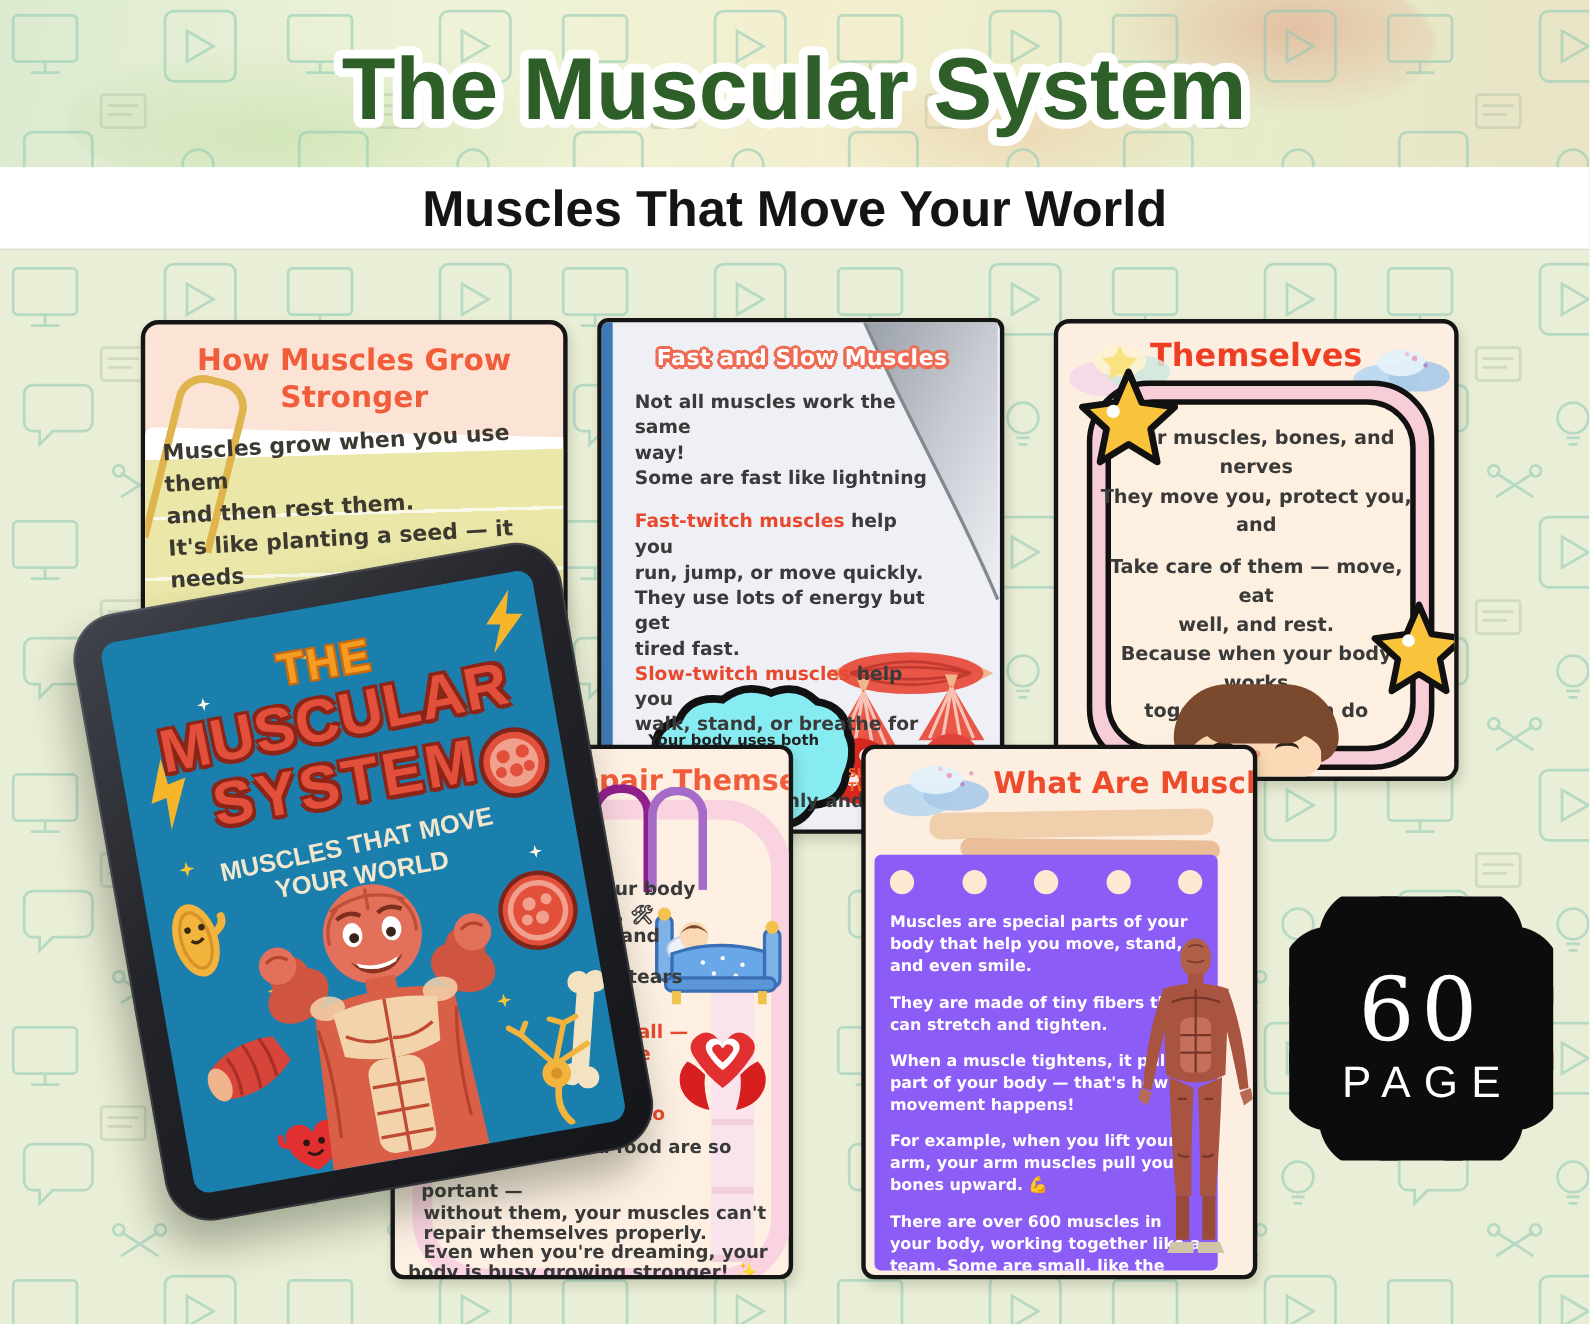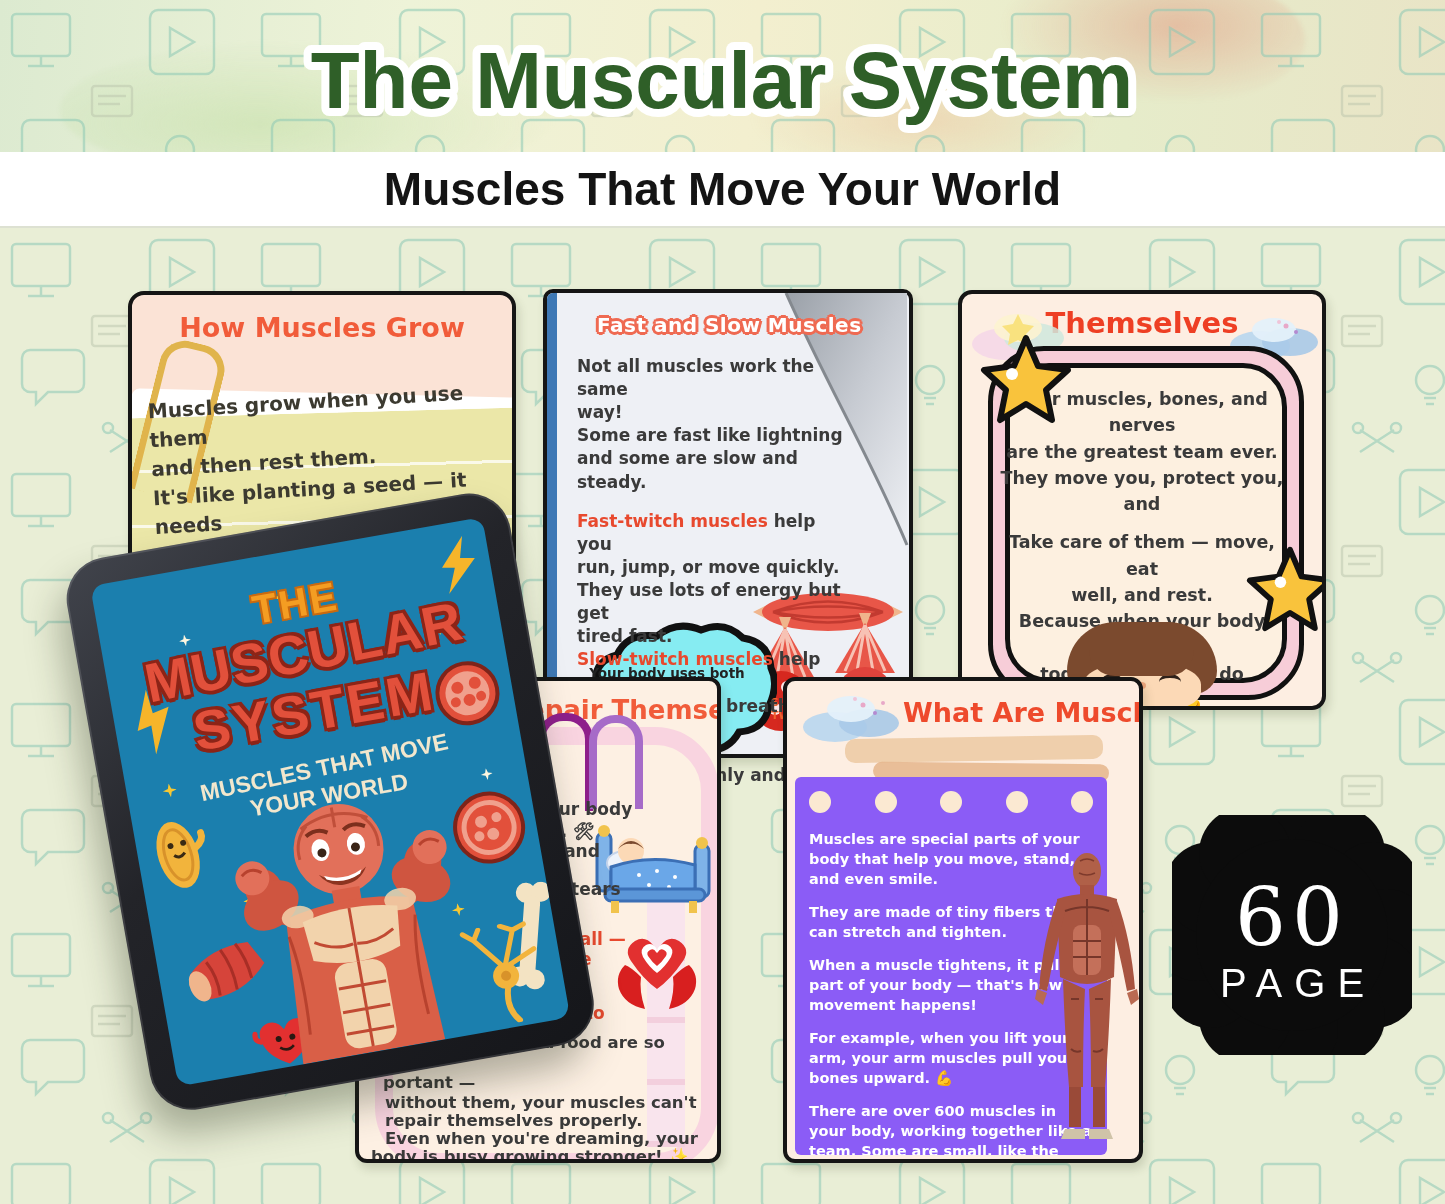--- a/index.html
+++ b/index.html
@@ -226,37 +226,37 @@
     <div class="bubble-text">Your body uses both</div>
     <div class="fs-label">
       <div>SL</div>
       <div>TW</div>
     </div>
 
     <div class="fast-body">
       <div>Not all muscles work the same</div>
       <div>way!</div>
       <div>Some are fast like lightning</div>
-      <div>and some are slow and steady.</div>
       <div class="fs-gap"></div>
       <div><span class="red-strong">Fast-twitch muscles</span><span> help you</span></div>
       <div>run, jump, or move quickly.</div>
       <div>They use lots of energy but get</div>
       <div>tired fast.</div>
       <div><span class="red-strong">Slow-twitch muscles</span><span> help you</span></div>
       <div>walk, stand, or breathe for a</div>
       <div>long time.</div>
       <div>They work calmly and don't tire</div>
       <div>easily.</div>
     </div>
   </div>
 
   <div class="card card-grow">
     <div class="card-title grow-title">
       <div>How Muscles Grow</div>
+      <div>Stronger</div>
     </div>
     <div class="grow-backing"></div>
     <div class="grow-note"></div>
     <div class="clip clip-yellow"></div>
     <div class="grow-text">
       <div>Muscles grow when you use them</div>
       <div>and then rest them.</div>
       <div>It's like planting a seed — it needs</div>
       <div>sunshine and water! 🌱</div>
       <div class="grow-gap"></div>
@@ -287,21 +287,20 @@
           <circle cx="55" cy="14" r="2" fill="#f0c4d8"></circle>
       </svg>
     </div>
 
     <div class="conc-frame-outer">
       <div class="conc-frame-inner"></div>
     </div>
 
     <div class="conc-text">
       <div>Your muscles, bones, and nerves</div>
-      <div>are the greatest team ever.</div>
       <div>They move you, protect you, and</div>
       <div class="conc-blank"></div>
       <div>Take care of them — move, eat</div>
       <div>well, and rest.</div>
       <div>Because when your body works</div>
       <div>together, you can do anything! 💪</div>
 
     </div>
 
     <div class="star" style="left:16px; top:38px;">

